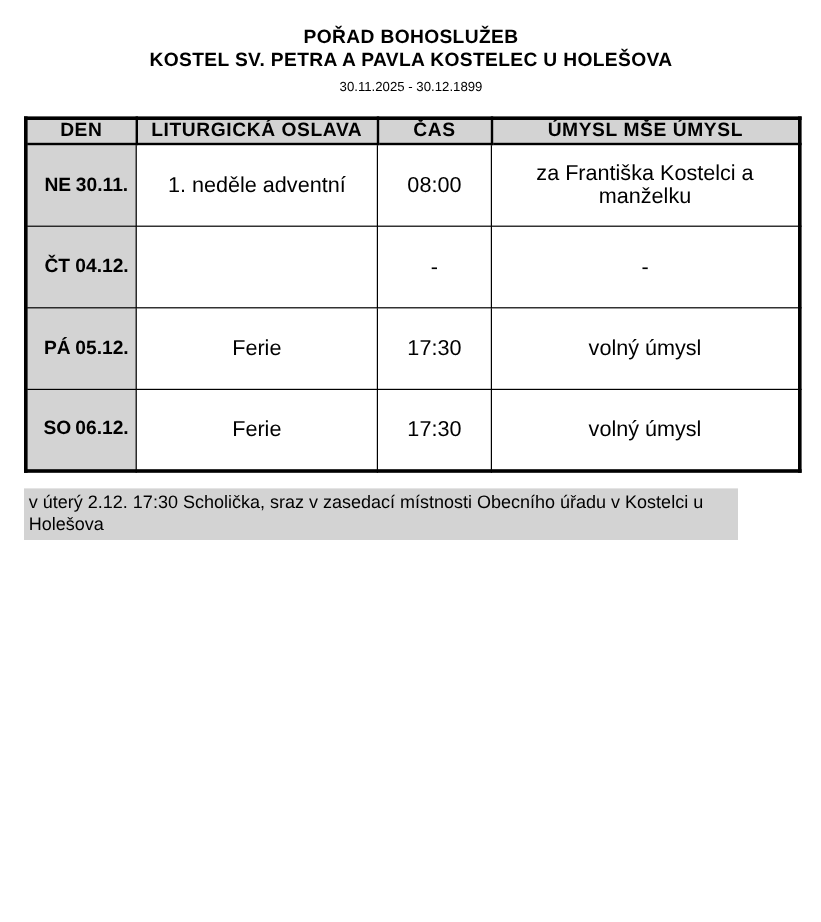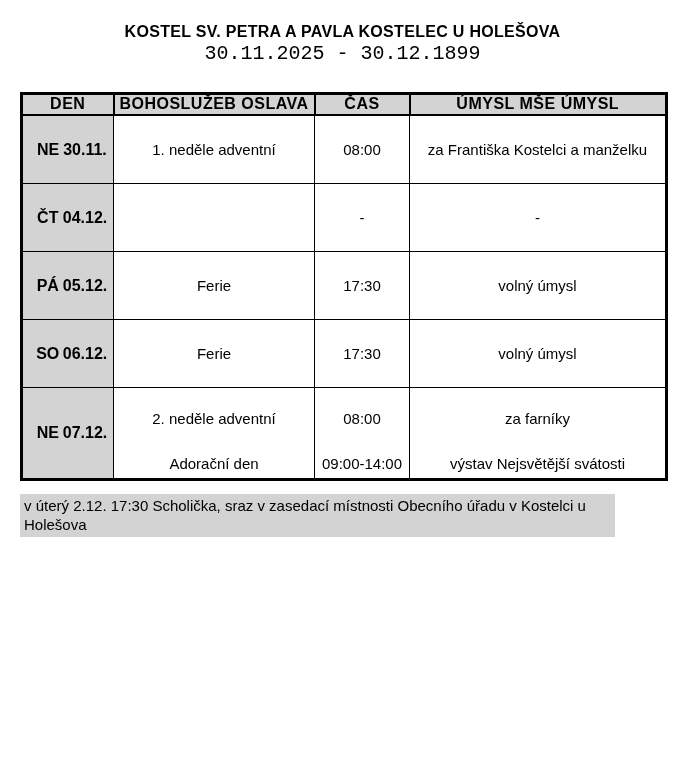--- a/index.html
+++ b/index.html
@@ -8,33 +8,33 @@
   body {
     width:684px; height:768px; background:#ffffff; color:var(--ink);
     font-family:"Liberation Sans","DejaVu Sans",sans-serif; overflow:hidden;
   }
   .page { width:684px; padding:22px 19px 0 20px; }
 
   .title {
     text-align:center; font-weight:bold; font-size:16px; line-height:19px;
     letter-spacing:0.3px; white-space:nowrap;
   }
-  .daterange { text-align:center; font-size:20px; line-height:20px; margin-top:3px;font-family:Liberation Mono, monospace; }
+  .daterange { text-align:center; font-size:11px; line-height:20px; margin-top:3px; }
 
   table.schedule {
     border-collapse:collapse; table-layout:fixed; width:645px;
-    margin-top:28px; border:3px solid var(--border);
+    margin-top:14px; border:3px solid var(--border);
   }
   th {
     background:var(--gray); border:2px solid var(--border);
     font-size:16px; font-weight:bold; height:21px; padding:0 0 1px 0;
     letter-spacing:0.5px; text-align:center;
   }
   td {
-    border:1px solid var(--border); font-size:15px; line-height:19px;
+    border:1px solid var(--border); font-size:18px; line-height:19px;
     text-align:center; vertical-align:middle; padding:0;
   }
   tbody tr { height:68px; }
   tbody tr.double { height:92px; }
   td.day {
     background:var(--gray); text-align:center; font-weight:bold; font-size:16px;
     padding-left:4px; white-space:nowrap;
   }
   .day-abbr { display:inline-block; min-width:30px; }
   td.cel { padding:0 1px; }
@@ -44,34 +44,35 @@
 
   .footer {
     width:595px; margin-top:13px; background:var(--gray);
     padding:2px 5px 3px 4px; font-size:15px; line-height:19px;
   }
 </style>
 </head>
 <body>
 
 <div class="page">
+  <div class="title">POŘAD BOHOSLUŽEB</div>
   <div class="title">KOSTEL SV. PETRA A PAVLA KOSTELEC U HOLEŠOVA</div>
   <div class="daterange">30.11.2025 - 30.12.1899</div>
 
   <table class="schedule">
     <colgroup>
       <col style="width:92px">
         <col style="width:201px">
         <col style="width:95px">
         <col style="width:257px">
     </colgroup>
     <thead>
       <tr>
         <th>DEN</th>
-        <th>BOHOSLUŽEB OSLAVA</th>
+        <th>LITURGICKÁ OSLAVA</th>
         <th>ČAS</th>
         <th>ÚMYSL MŠE ÚMYSL</th>
       </tr>
     </thead>
     <tbody>
         <tr>
     <td class="day"><span class="day-abbr">NE</span><span>30.11.</span></td>
     <td class="cel">
       <div class="l1">1. neděle adventní</div>
 
@@ -123,32 +124,17 @@
     </td>
     <td class="time">
       <div class="l1">17:30</div>
 
     </td>
     <td class="int">
       <div class="l1">volný úmysl</div>
 
     </td>
   </tr>
-        <tr class="double">
-    <td class="day"><span class="day-abbr">NE</span><span>07.12.</span></td>
-    <td class="cel two">
-      <div class="l1">2. neděle adventní</div>
-      <div class="l2">Adorační den</div>
-    </td>
-    <td class="time two">
-      <div class="l1">08:00</div>
-      <div class="l2">09:00-14:00</div>
-    </td>
-    <td class="int two">
-      <div class="l1">za farníky</div>
-      <div class="l2">výstav Nejsvětější svátosti</div>
-    </td>
-  </tr>
       </tbody>
   </table>
 
   <div class="footer">v úterý 2.12. 17:30 Scholička, sraz v zasedací místnosti Obecního úřadu v Kostelci u Holešova</div>
 </div>
 
 </body></html>

